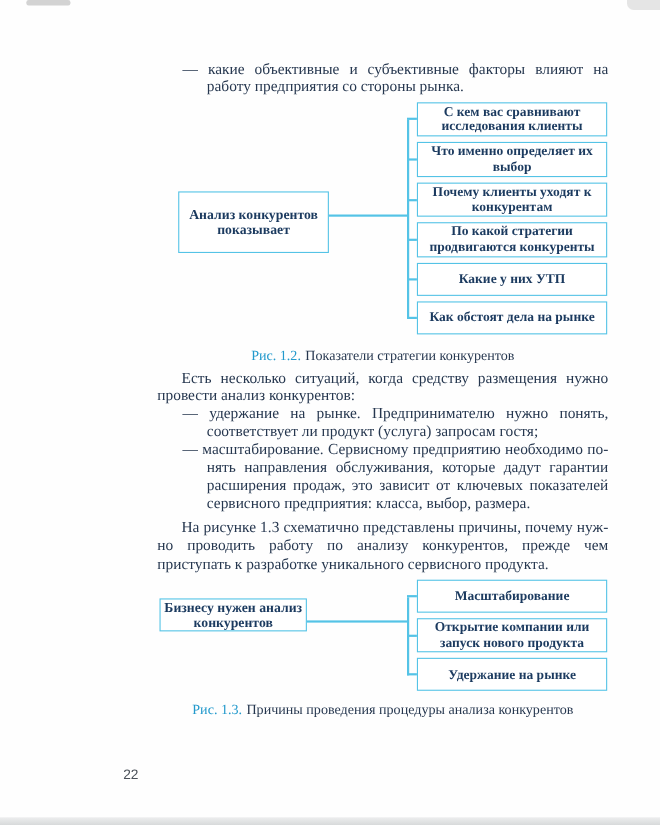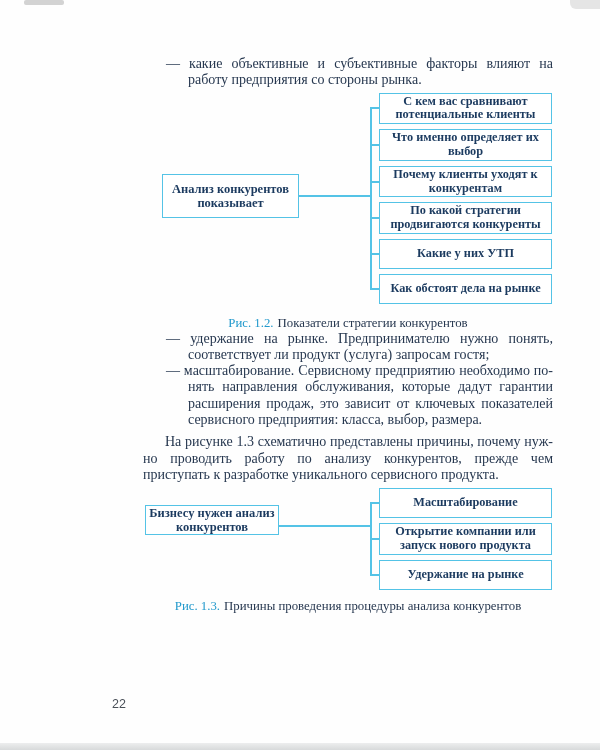--- a/index.html
+++ b/index.html
@@ -23,21 +23,21 @@
   .d-left{
     position:absolute;
     border:1.5px solid var(--box-border,#54c3e6);
     background:#fff;
     display:flex;align-items:center;justify-content:center;
     text-align:center;font-weight:bold;
     font-size:12.5px;line-height:14px;
     color:var(--box-text,#1b3a5f);
     padding:2px 3px;box-sizing:border-box;
   }
-  .diagram-1 .d-left{left:19px;top:81px;width:137px;height:44px;}
+  .diagram-1 .d-left{left:19px;top:81px;width:137px;height:56px;}
   .diagram-2 .d-left{left:2px;top:17px;width:134px;height:30px;}
   .d-mainline{position:absolute;height:2px;background:var(--box-border,#54c3e6);}
   .diagram-1 .d-mainline{left:156px;top:102px;width:71px;}
   .diagram-2 .d-mainline{left:136px;top:37px;width:91px;}
   .d-col{position:absolute;left:236px;top:0;width:173px;display:flex;flex-direction:column;gap:5px;}
   .d-trunk{position:absolute;left:-9px;width:2px;background:var(--box-border,#54c3e6);}
   .diagram-1 .d-trunk{top:16px;bottom:15px;}
   .diagram-2 .d-trunk{top:16px;bottom:14px;}
   .d-box{
     position:relative;
@@ -80,33 +80,34 @@
 
   <div class="content">
 
     <p class="txt hang">— какие объективные и субъективные факторы влияют на работу предприятия со стороны рынка.</p>
 
     <div class="diagram diagram-1">
       <div class="d-left">Анализ конкурентов показывает</div>
       <div class="d-mainline"></div>
       <div class="d-col">
         <div class="d-trunk"></div>
-        <div class="d-box">С кем вас сравнивают потенциальные клиенты</div>
+        <div class="d-box">С кем вас сравнивают исследования клиенты</div>
         <div class="d-box">Что именно определяет их выбор</div>
         <div class="d-box">Почему клиенты уходят к конкурентам</div>
         <div class="d-box">По какой стратегии продвигаются конкуренты</div>
         <div class="d-box">Какие у них УТП</div>
         <div class="d-box">Как обстоят дела на рынке</div>
       </div>
     </div>
 
     <div class="caption">
       <span class="cap-label">Рис. 1.2.</span><span>Показатели стратегии конкурентов</span>
     </div>
 
+    <p class="txt para">Есть несколько ситуаций, когда средству размещения нужно про­вести анализ конкурентов:</p>
 
     <div class="list">
       <p class="txt hang">— удержание на рынке. Предпринимателю нужно понять, соответ­ствует ли продукт (услуга) запросам гостя;</p>
       <p class="txt hang">— масштабирование. Сервисному предприятию необходимо по­нять направления обслуживания, которые дадут гарантии рас­ширения продаж, это зависит от ключевых показателей сервис­ного предприятия: класса, выбор, размера.</p>
     </div>
 
     <p class="txt para">На рисунке 1.3 схематично представлены причины, почему нуж­но проводить работу по анализу конкурентов, прежде чем приступать к разработке уникального сервисного продукта.</p>
 
     <div class="diagram diagram-2">
       <div class="d-left">Бизнесу нужен анализ конкурентов</div>

